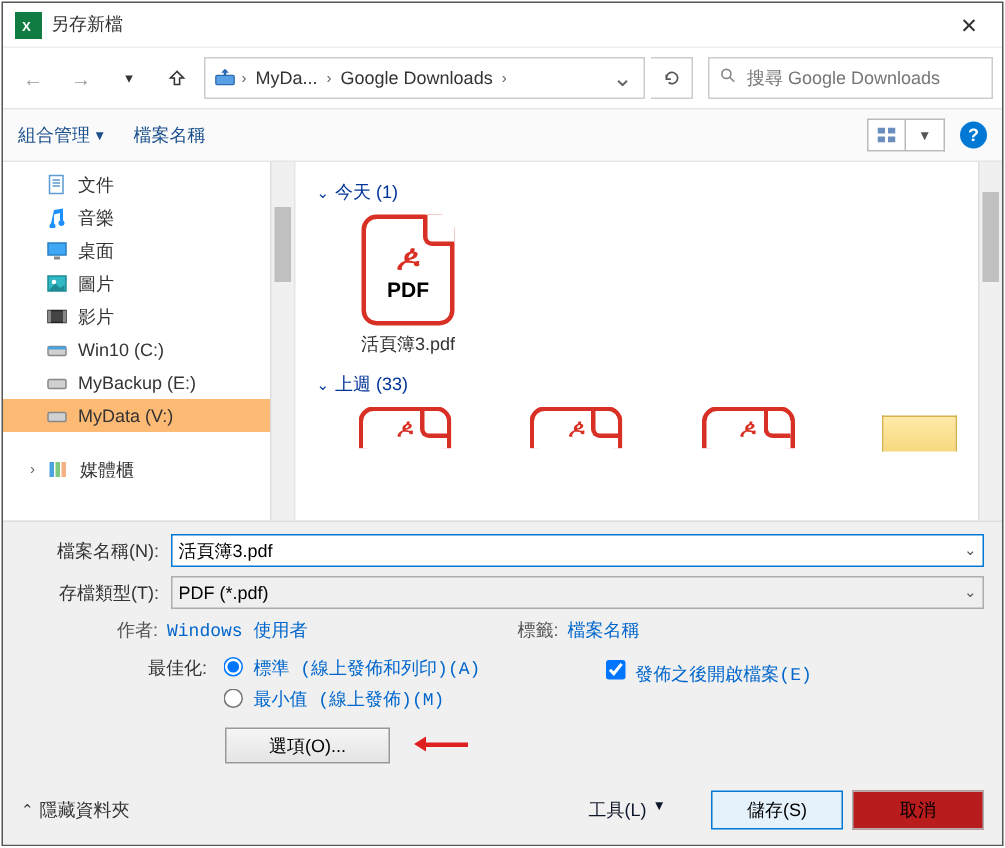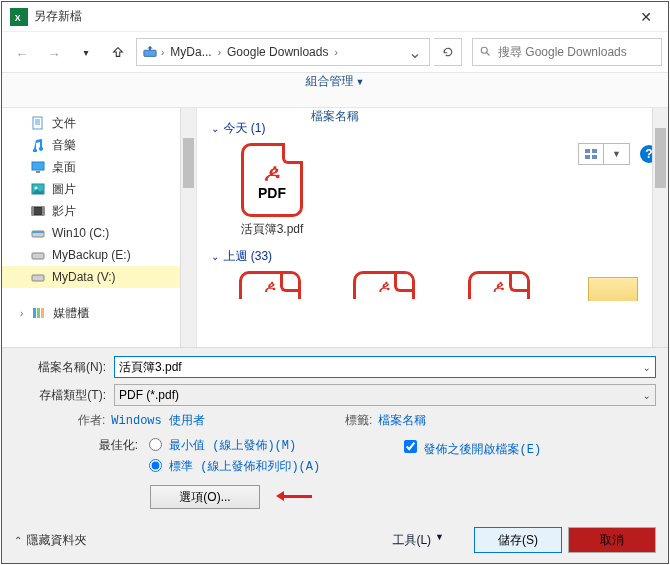--- a/index.html
+++ b/index.html
@@ -16,31 +16,31 @@
 .nav-up svg { width: 14px; height: 14px; }
 .crumb-box { flex: 1; height: 28px; border: 1px solid #ccc; display: flex; align-items: center; padding: 0 4px; }
 .crumb-box .drop-icon { width: 18px; display:flex; align-items:center; justify-content:center; }
 .crumb { font-size: 12px; padding: 0 4px; color: #333; }
 .crumb-sep { color: #666; font-size: 10px; padding: 0 2px; }
 .crumb-box .dd { margin-left: auto; width: 20px; display:flex; justify-content:center; color:#666; }
 .refresh-btn { width: 28px; height: 28px; border:1px solid #ccc; border-left:none; background:#fff; display:flex; align-items:center; justify-content:center; }
 .search-box { width: 190px; height: 28px; border: 1px solid #ccc; display: flex; align-items: center; padding: 0 6px; margin-left: 6px; }
 .search-box input { border: none; outline: none; flex: 1; font-size: 12px; color: #777; background: transparent; }
 .search-box .sicon { width: 14px; color: #888; margin-right: 4px; }
-.toolbar { height: 36px; border-top: 1px solid #e5e5e5; border-bottom: 1px solid #e5e5e5; background: #fafafa; display: flex; align-items: center; padding: 0 10px; gap: 18px; flex-direction: column; }
+.toolbar { height: 36px; border-top: 1px solid #e5e5e5; border-bottom: 1px solid #e5e5e5; background: #fafafa; display: flex; align-items: center; padding: 0 10px; gap: 18px; }
 .toolbar .tool { font-size: 12px; color: #1a4f8a; display:flex; align-items:center; gap:2px; }
 .toolbar .right { margin-left: auto; display:flex; align-items:center; gap:10px; }
 .toolbar .views { display:flex; }
 .toolbar .views .vbtn { width:26px; height:22px; border:1px solid #bbb; background:#fff; display:flex; align-items:center; justify-content:center; }
 .toolbar .views .vbtn + .vbtn { border-left: none; }
 .help { width:18px; height:18px; border-radius:50%; background:#0078d4; color:#fff; font-size:12px; font-weight:bold; display:flex; align-items:center; justify-content:center; }
 .body-area { flex: 1; display: flex; overflow: hidden; }
 .tree { width: 195px; border-right: 1px solid #e5e5e5; overflow-y: auto; padding: 4px 0; position:relative; }
 .tree-item { height: 22px; display: flex; align-items: center; font-size: 12px; padding-left: 28px; gap: 6px; color:#333; }
-.tree-item.sel { background: #fef9c3; }
+.tree-item.sel { background: #fdba74; }
 .tree-item .ticon { width: 16px; height: 16px; display:flex; align-items:center; justify-content:center; }
 .tree .vscroll { position:absolute; right:0; top:0; bottom:0; width:16px; background:#f0f0f0; border-left:1px solid #ddd; }
 .tree .vscroll .thumb { position:absolute; left:2px; right:2px; top:30px; height:50px; background:#c0c0c0; }
 .files { flex: 1; overflow: hidden; padding: 8px 12px; position: relative; }
 .group-head { font-size: 12px; color: #003399; margin: 4px 0 6px 2px; display:flex; align-items:center; gap:4px; }
 .group-head .chev { font-size: 10px; }
 .file-grid { display: flex; gap: 28px; padding-left: 18px; }
 .file-item { width: 90px; display: flex; flex-direction: column; align-items: center; gap: 4px; }
 .pdf-icon { width: 62px; height: 74px; border: 3px solid #d93025; border-radius: 10px; position: relative; background:#fff; display:flex; flex-direction:column; align-items:center; justify-content:center; }
 .pdf-icon::before { content:""; position:absolute; top:-3px; right:-3px; width:18px; height:18px; background:#fff; border-bottom:3px solid #d93025; border-left:3px solid #d93025; border-bottom-left-radius: 6px; }
@@ -330,26 +330,26 @@
       <div class="meta-col" style="margin-left:140px">
           <span class="ml">標籤:</span>
           <span class="link">檔案名稱</span>
         </div>
     </div>
 
     <div class="opt-row">
       <div class="opt-label">最佳化:</div>
       <div class="radios">
         <label>
+            <input type="radio" name="opt" checked="" style="">
+            <span class="link">標準 (線上發佈和列印)(A)</span>
+          </label>
+        <label>
             <input type="radio" name="opt" style="">
             <span class="link">最小值 (線上發佈)(M)</span>
-          </label>
-        <label>
-            <input type="radio" name="opt" checked="" style="">
-            <span class="link">標準 (線上發佈和列印)(A)</span>
           </label>
       </div>
       <div class="chk-col">
           <label><input type="checkbox" checked="" style=""> <span class="link">發佈之後開啟檔案(E)</span></label>
         </div>
     </div>
 
     <div>
       <button class="opt-btn"><span>選項(O)...</span></button>
       <span class="arrow-red"></span>

